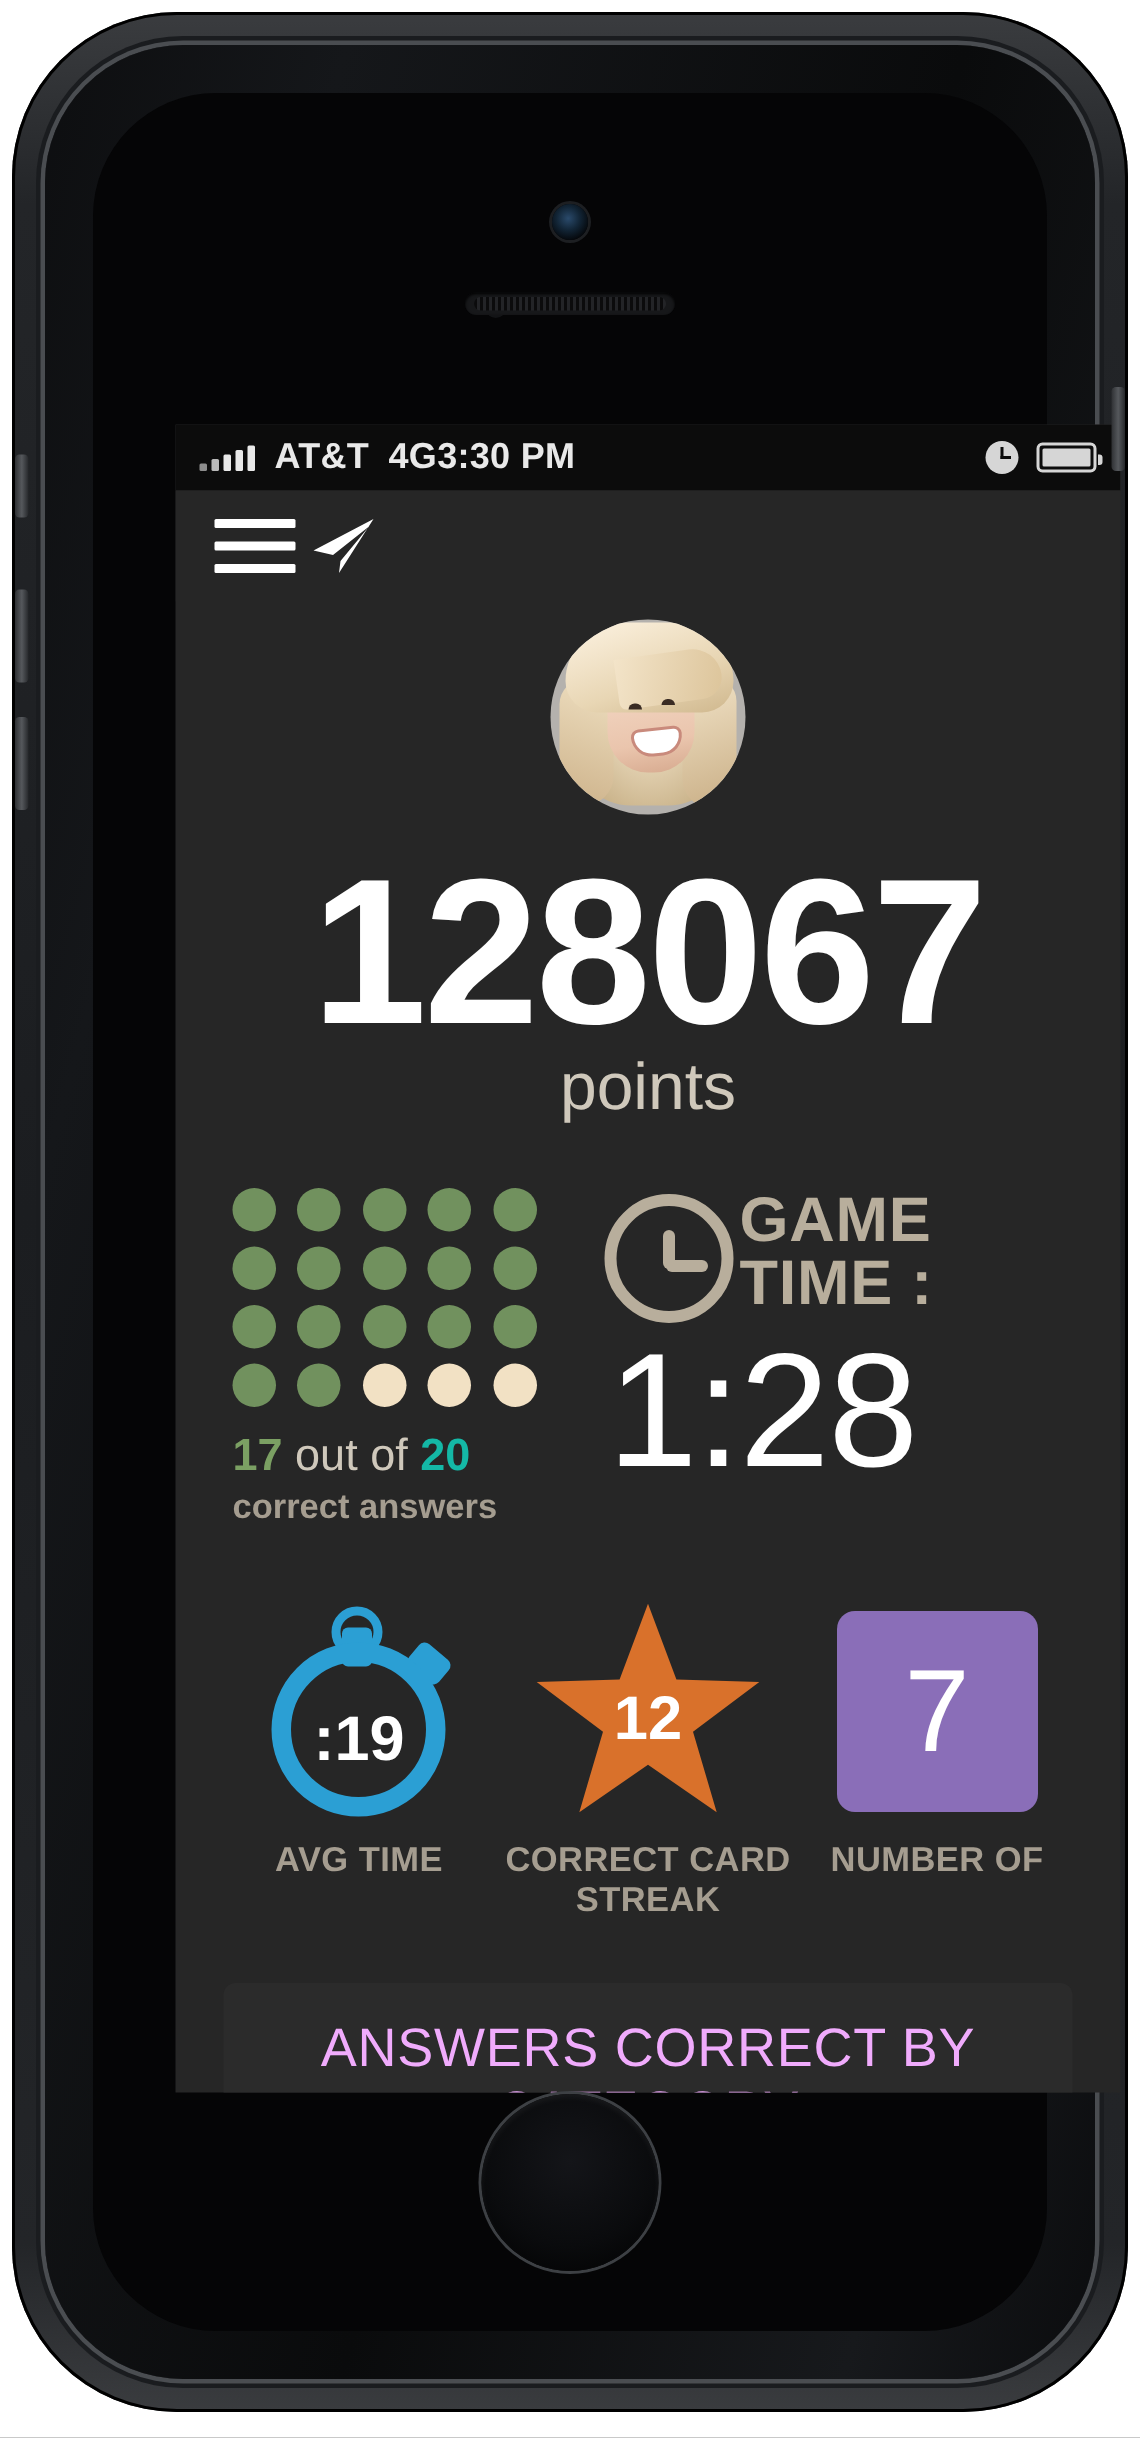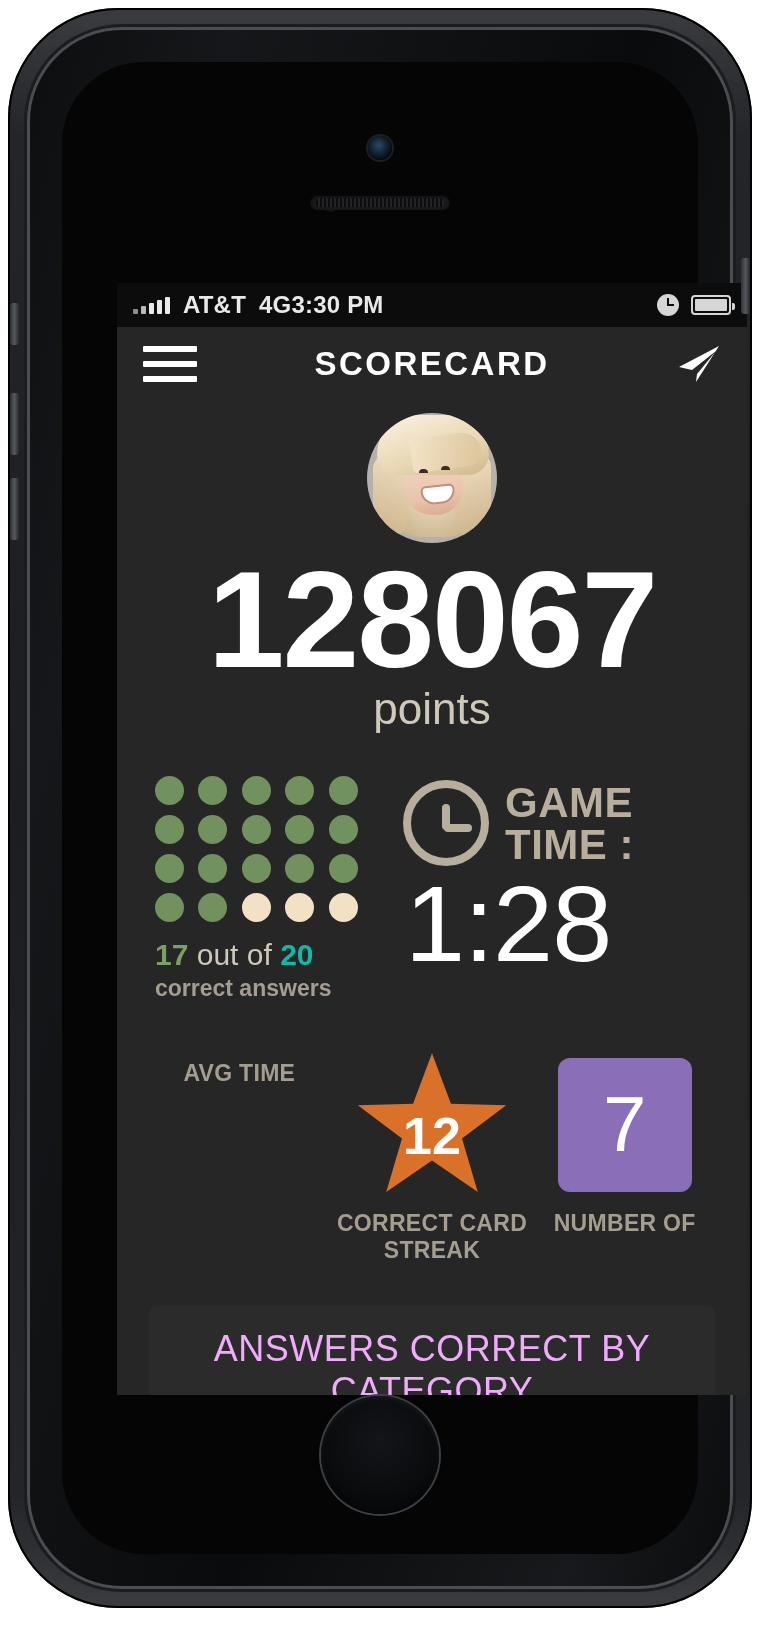--- a/index.html
+++ b/index.html
@@ -160,41 +160,41 @@
   }
   .av-side2{
     position:absolute; right:6px; top:38px; width:36px; height:88px;
     border-radius:10px 20px 20px 24px;
     background:linear-gradient(160deg,#f2e4c9,#c9ae85);
   }
 
   
   .score{
     text-align:center; color:#fff; font-size:138px; font-weight:bold;
-    letter-spacing:-2px; line-height:1.02; margin-top:6px;
+    letter-spacing:-2px; line-height:1.02; margin-top:22px;
   }
   .points{
     text-align:center; color:#cfc8bb; font-size:44px; margin-top:-6px;
   }
 
   
   .midrow{ display:flex; margin-top:42px; padding:0 0 0 38px; }
   .dots-col{ width:240px; }
   .dotgrid{ display:grid; grid-template-columns:repeat(5,1fr); gap:10px 12px; width:205px; }
   .dot{ width:29px; height:29px; border-radius:50%; }
   .dot.on{ background:#71915e; }
   .dot.off{ background:#f2e1c4; }
   .ratio{ margin-top:16px; font-size:30px; font-weight:bold; color:#cfc8bb; }
   .ratio .num{ color:#7ba063;text-align:center; }
   .ratio .mid{ color:#cfc8bb; font-weight:normal; }
   .ratio .den{ color:#14b8a6; }
   .ratio-sub{ font-size:23px; font-weight:bold; color:#a59d90; margin-top:3px; }
 
   .time-col{ flex:1; padding-left:8px; }
-  .gt-head{ display:flex; align-items:flex-end; gap:16px; }
+  .gt-head{ display:flex; align-items:flex-start; gap:4px; }
   .clock-big{
     width:86px; height:86px; border-radius:50%;
     border:8px solid #b8ae9c; position:relative; flex:none; margin-top:4px;
   }
   .clock-big::before{
     content:""; position:absolute; left:31px; top:16px; width:8px; height:26px;
     background:#b8ae9c; border-radius:4px;
   }
   .clock-big::after{
     content:""; position:absolute; left:33px; top:36px; width:28px; height:8px;
@@ -230,21 +230,21 @@
   }
   .sw-text{
     position:absolute; left:0; right:0; top:64px; text-align:center;
     color:#fff; font-size:42px; font-weight:bold;
   }
 
   .star{ position:relative; width:160px; height:150px; }
   .star svg{ width:160px; height:150px; display:block; }
   .star-text{
     position:absolute; left:0; right:0; top:56px; text-align:center;
-    color:#fff; font-size:52px; font-weight:bold;
+    color:#fff; font-size:41px; font-weight:bold;
   }
 
   .square{
     width:134px; height:134px; border-radius:12px; background:#8a6eb8;
     display:flex; align-items:center; justify-content:center;
     color:#fff; font-size:78px; font-weight:300;
   }
 
   .badge-label{
     color:#a59d90; font-size:23px; font-weight:bold; line-height:1.18;
@@ -291,21 +291,20 @@
             <span class="battery"></span>
           </div>
         </div>
 
         <div class="navbar">
           <div class="hamburger">
             <span></span>
               <span></span>
               <span></span>
           </div>
-          <div class="nav-title">SCORECARD</div>
           <div class="send-icon">
             <svg width="46" height="42" viewBox="0 0 46 42" aria-hidden="true">
               <path d="M44 3 L4 24 L17 27 L41 8 L22 31 L21 39 Z" fill="#ffffff"></path>
             </svg>
           </div>
         </div>
 
         <div class="avatar-wrap">
           <div class="avatar">
             <div class="av-hair"></div>
@@ -364,20 +363,29 @@
                 <div>TIME :</div>
               </div>
             </div>
             <div class="gt-value">1:28</div>
           </div>
         </div>
 
         <div class="badges">
 
           <div class="badge">
+            <div class="badge-art">
+              <div class="stopwatch">
+                <div class="sw-crown"></div>
+                <div class="sw-stem"></div>
+                <div class="sw-knob"></div>
+                <div class="sw-ring"></div>
+                <div class="sw-text">:19</div>
+              </div>
+            </div>
             <div class="badge-label">
               <div>AVG TIME</div>
             </div>
           </div>
 
           <div class="badge">
             <div class="badge-art">
               <div class="star">
                 <svg viewBox="0 0 100 95" aria-hidden="true">
                   <polygon points="50,2 62,34 97,35 69,56 79,90 50,70 21,90 31,56 3,35 38,34" fill="#d9712b"></polygon>

